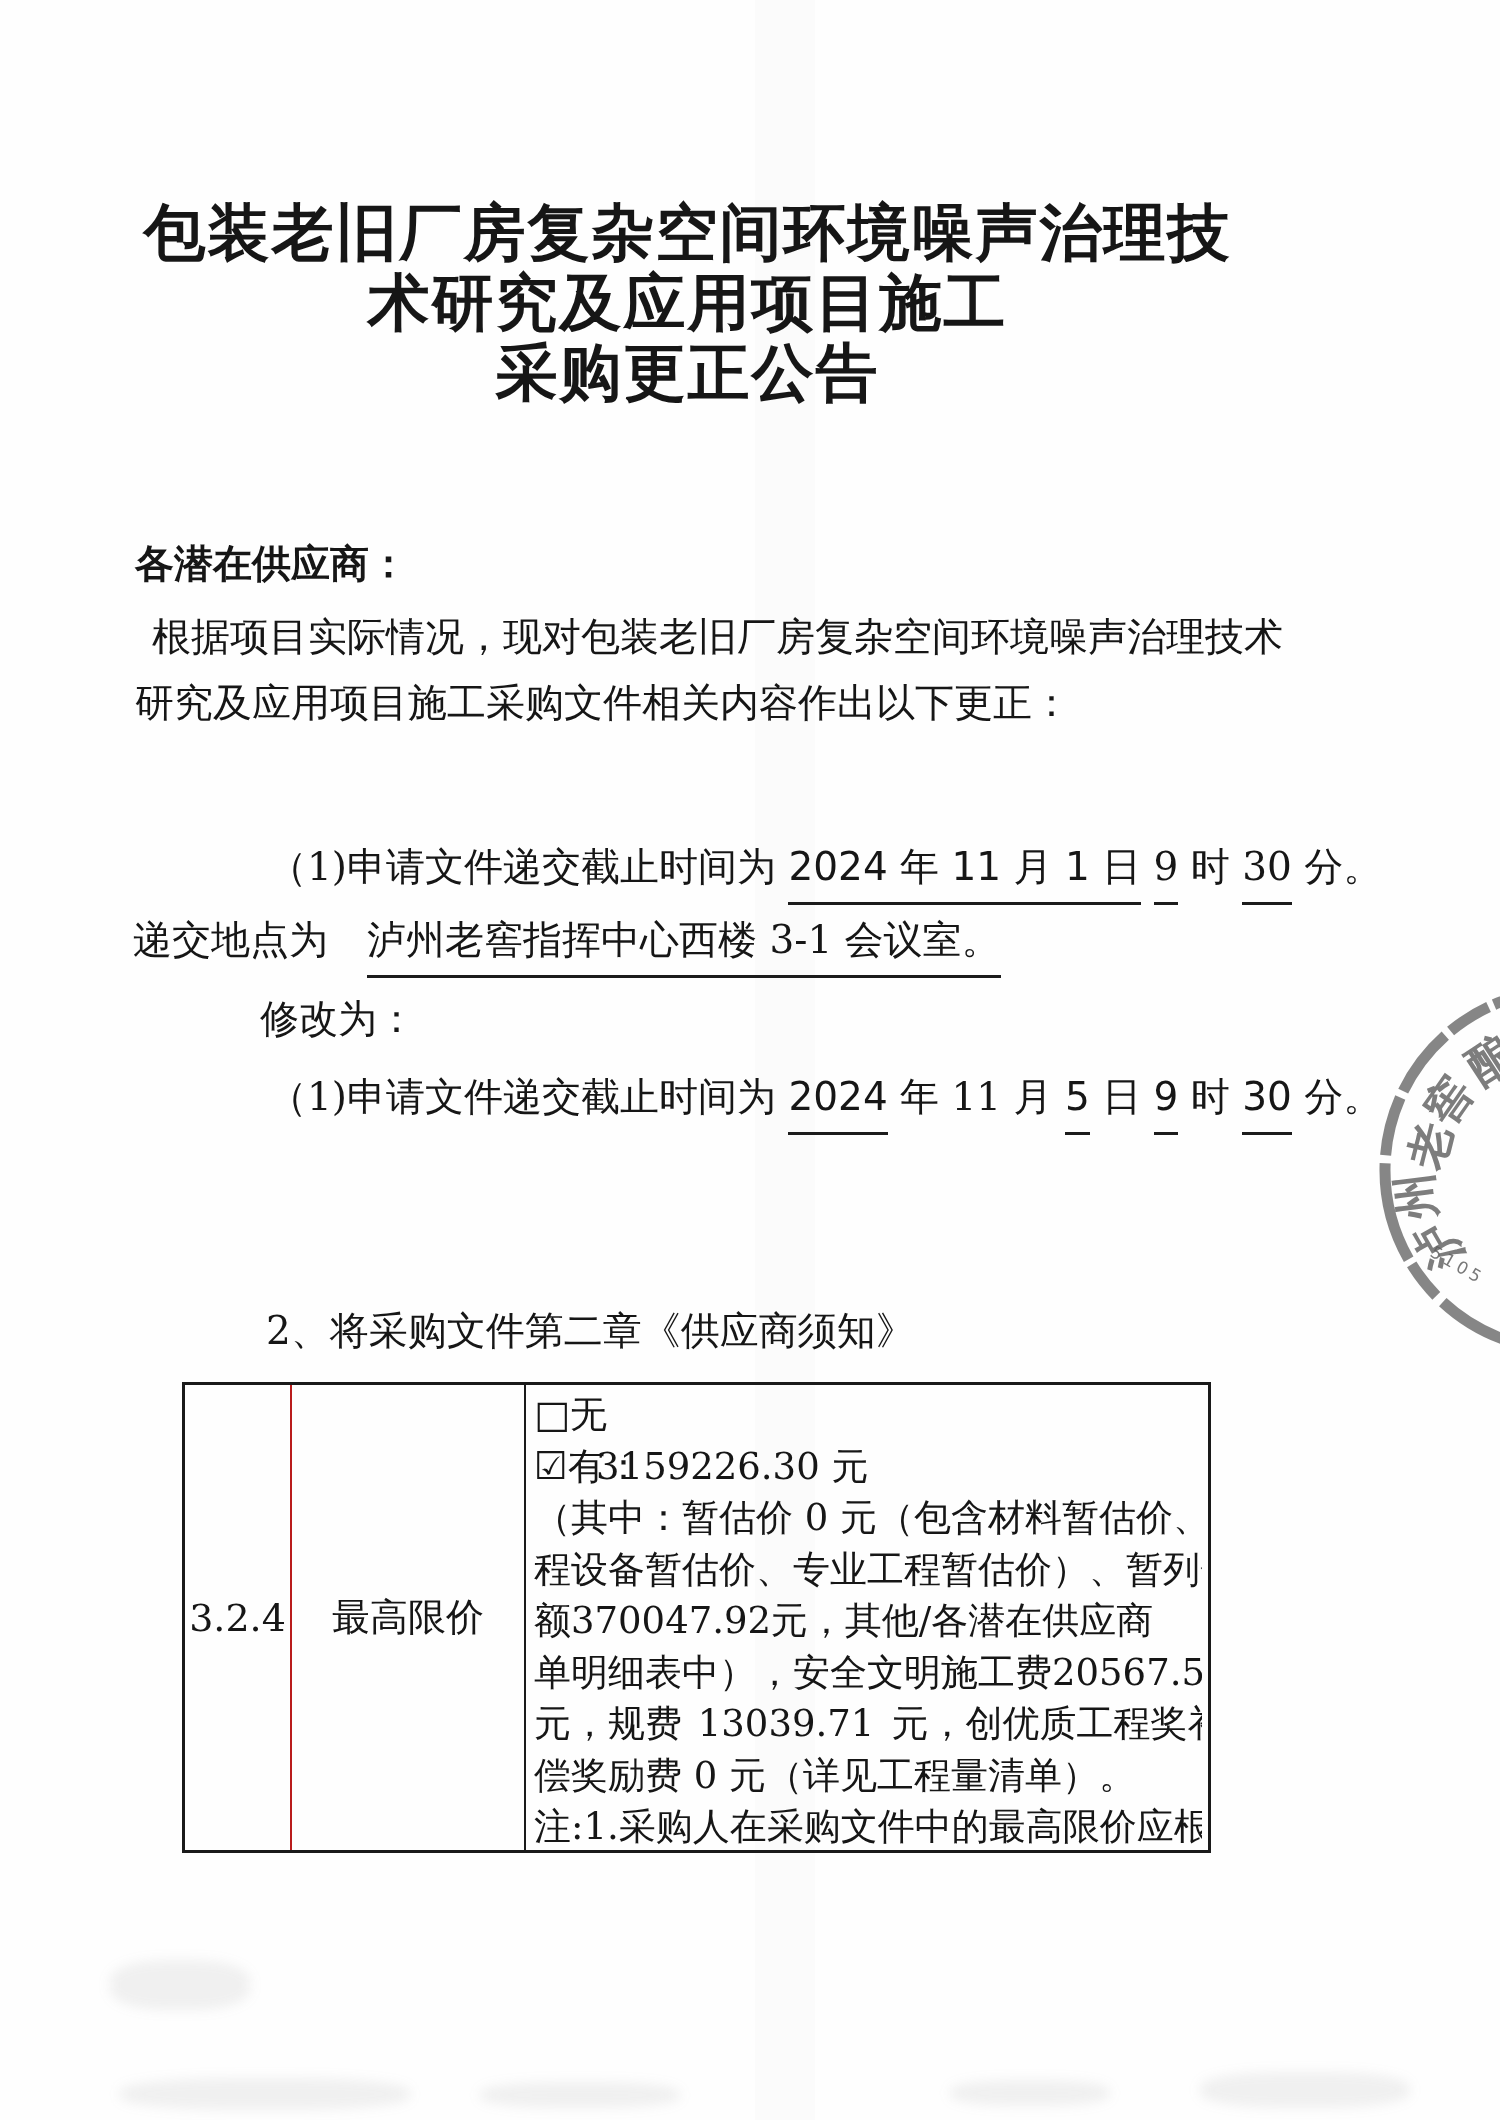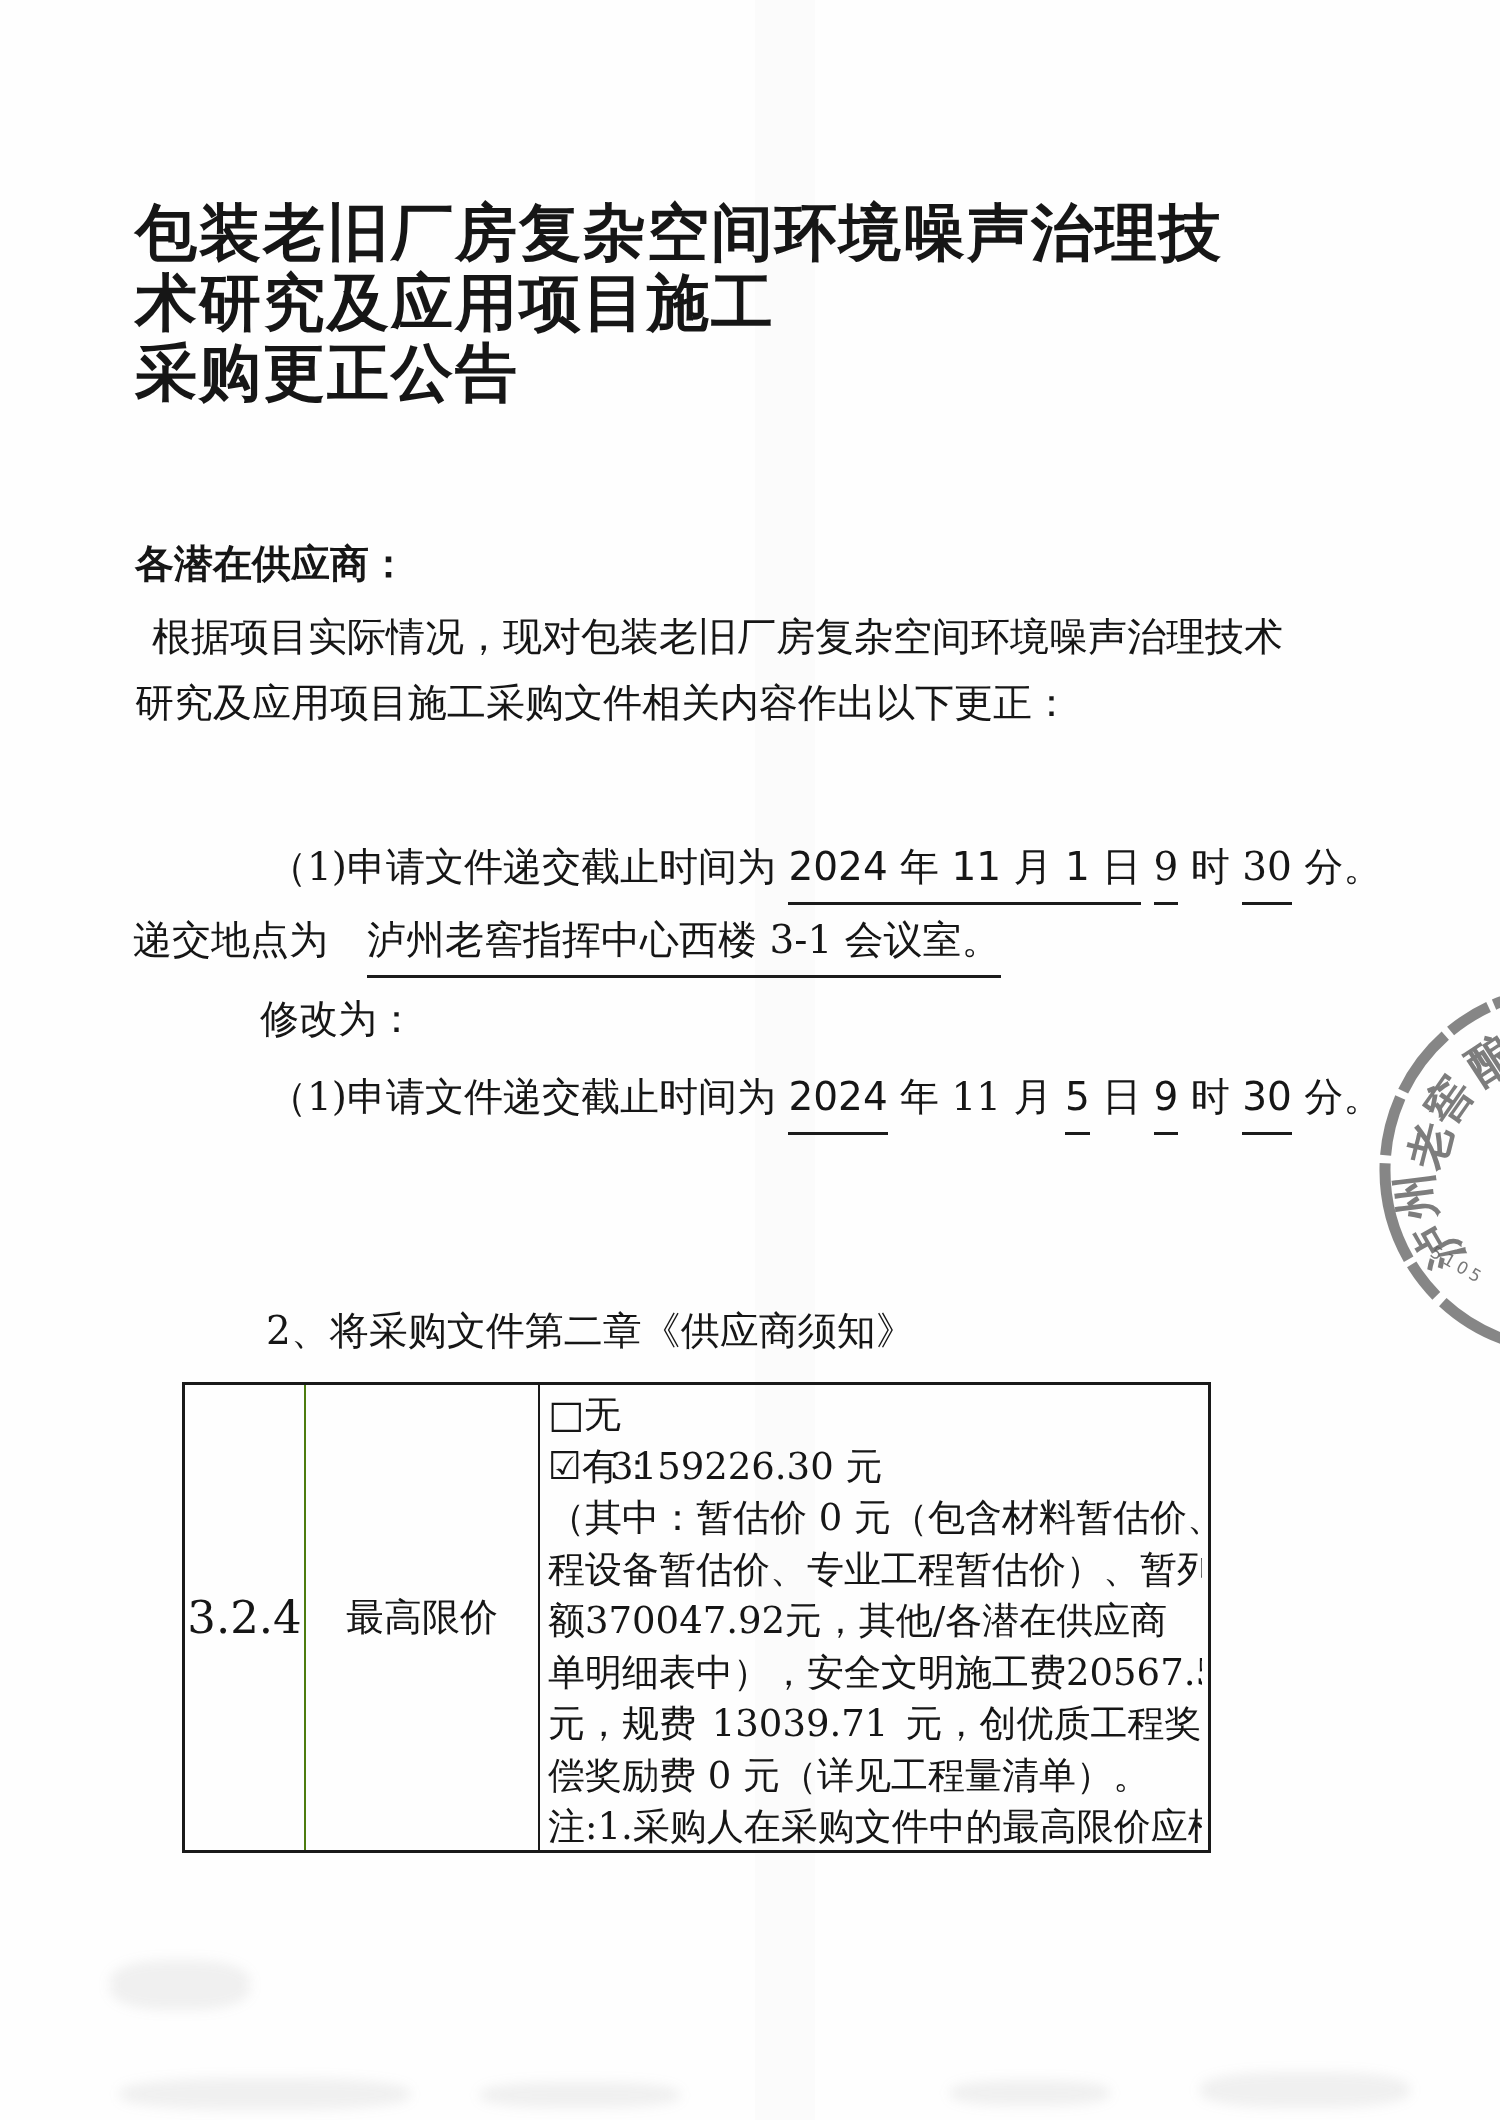--- a/index.html
+++ b/index.html
@@ -12,33 +12,33 @@
     font-family:"DejaVu Serif","Liberation Serif",serif;
     color:#161616;
   }
   .scan-band{position:absolute;top:0;left:755px;width:60px;height:2120px;
     background:rgba(0,0,0,0.013);pointer-events:none;}
   .smudge{position:absolute;background:rgba(120,120,120,0.10);filter:blur(6px);
     border-radius:40%;pointer-events:none;}
   .line{position:absolute;white-space:nowrap;font-size:39px;line-height:46px;}
   .title{
     position:absolute;top:198px;left:135px;width:1105px;
-    font-size:62px;line-height:70px;font-weight:bold;
+    text-align:center;font-size:62px;line-height:70px;font-weight:bold;
     letter-spacing:2px;
   }
   .bold{font-weight:bold;}
   .u{border-bottom:3px solid #1c1c1c;padding-bottom:13px;}
   .num-sans{font-family:"DejaVu Sans","Liberation Sans",sans-serif;}
   
   .spec-table{
     position:absolute;top:1382px;left:182px;width:1029px;height:471px;
     border:3px solid #1a1a1a;display:flex;box-sizing:border-box;
   }
-  .col-no{width:121px;border-right:2px solid #4d7c0f;display:flex;
-    align-items:center;justify-content:center;font-size:45px;box-sizing:border-box;}
+  .col-no{width:107px;border-right:2px solid #b91c1c;display:flex;
+    align-items:center;justify-content:center;font-size:38px;box-sizing:border-box;}
   .col-label{width:234px;border-right:2px solid #1a1a1a;display:flex;
     align-items:center;justify-content:center;font-size:38px;box-sizing:border-box;}
   .col-content{flex:1;padding:4px 6px 0 8px;box-sizing:border-box;overflow:hidden;}
   .cell-line{white-space:nowrap;overflow:hidden;font-size:37px;line-height:51.5px;height:51.5px;}
   .checkbox{font-family:"DejaVu Sans","Liberation Sans",sans-serif;font-size:38px;}
   .u-amount{display:inline-block;width:356px;text-align:left;text-indent:-46px;}
   .u-zanlie{display:inline-block;width:188px;text-align:center;}
   .u-anquan{display:inline-block;width:132px;text-align:center;}
   .u-guifei{display:inline-block;width:182px;text-align:left;padding-left:4px;}
   

